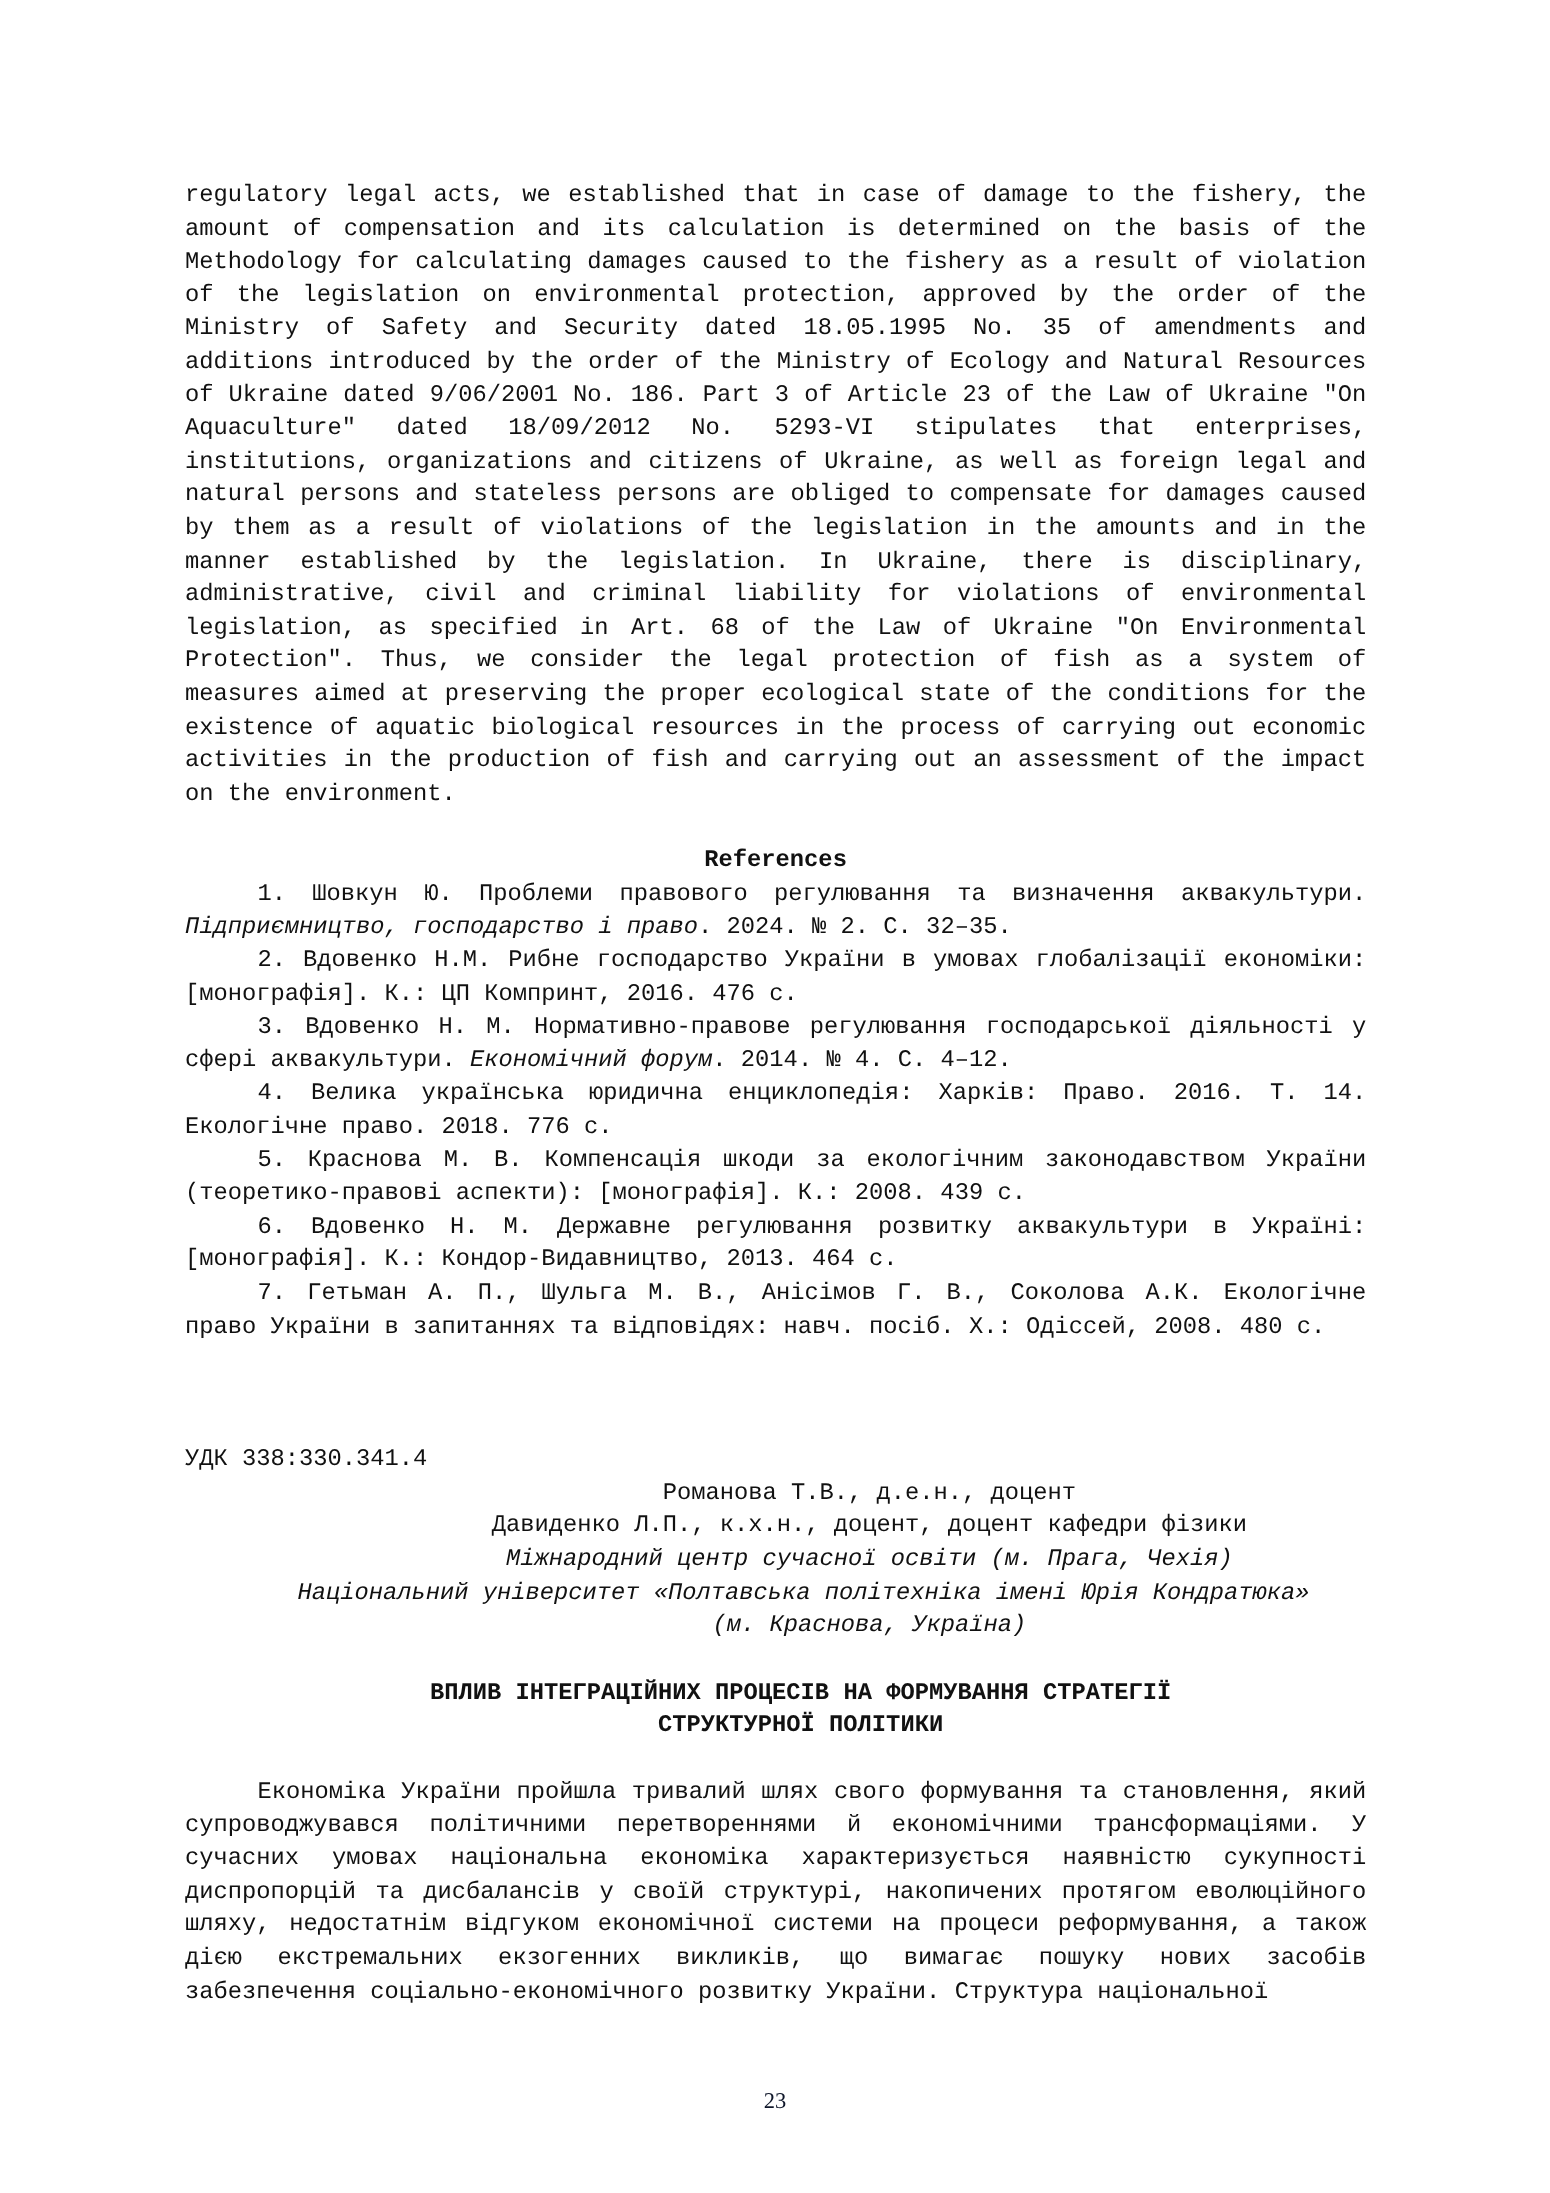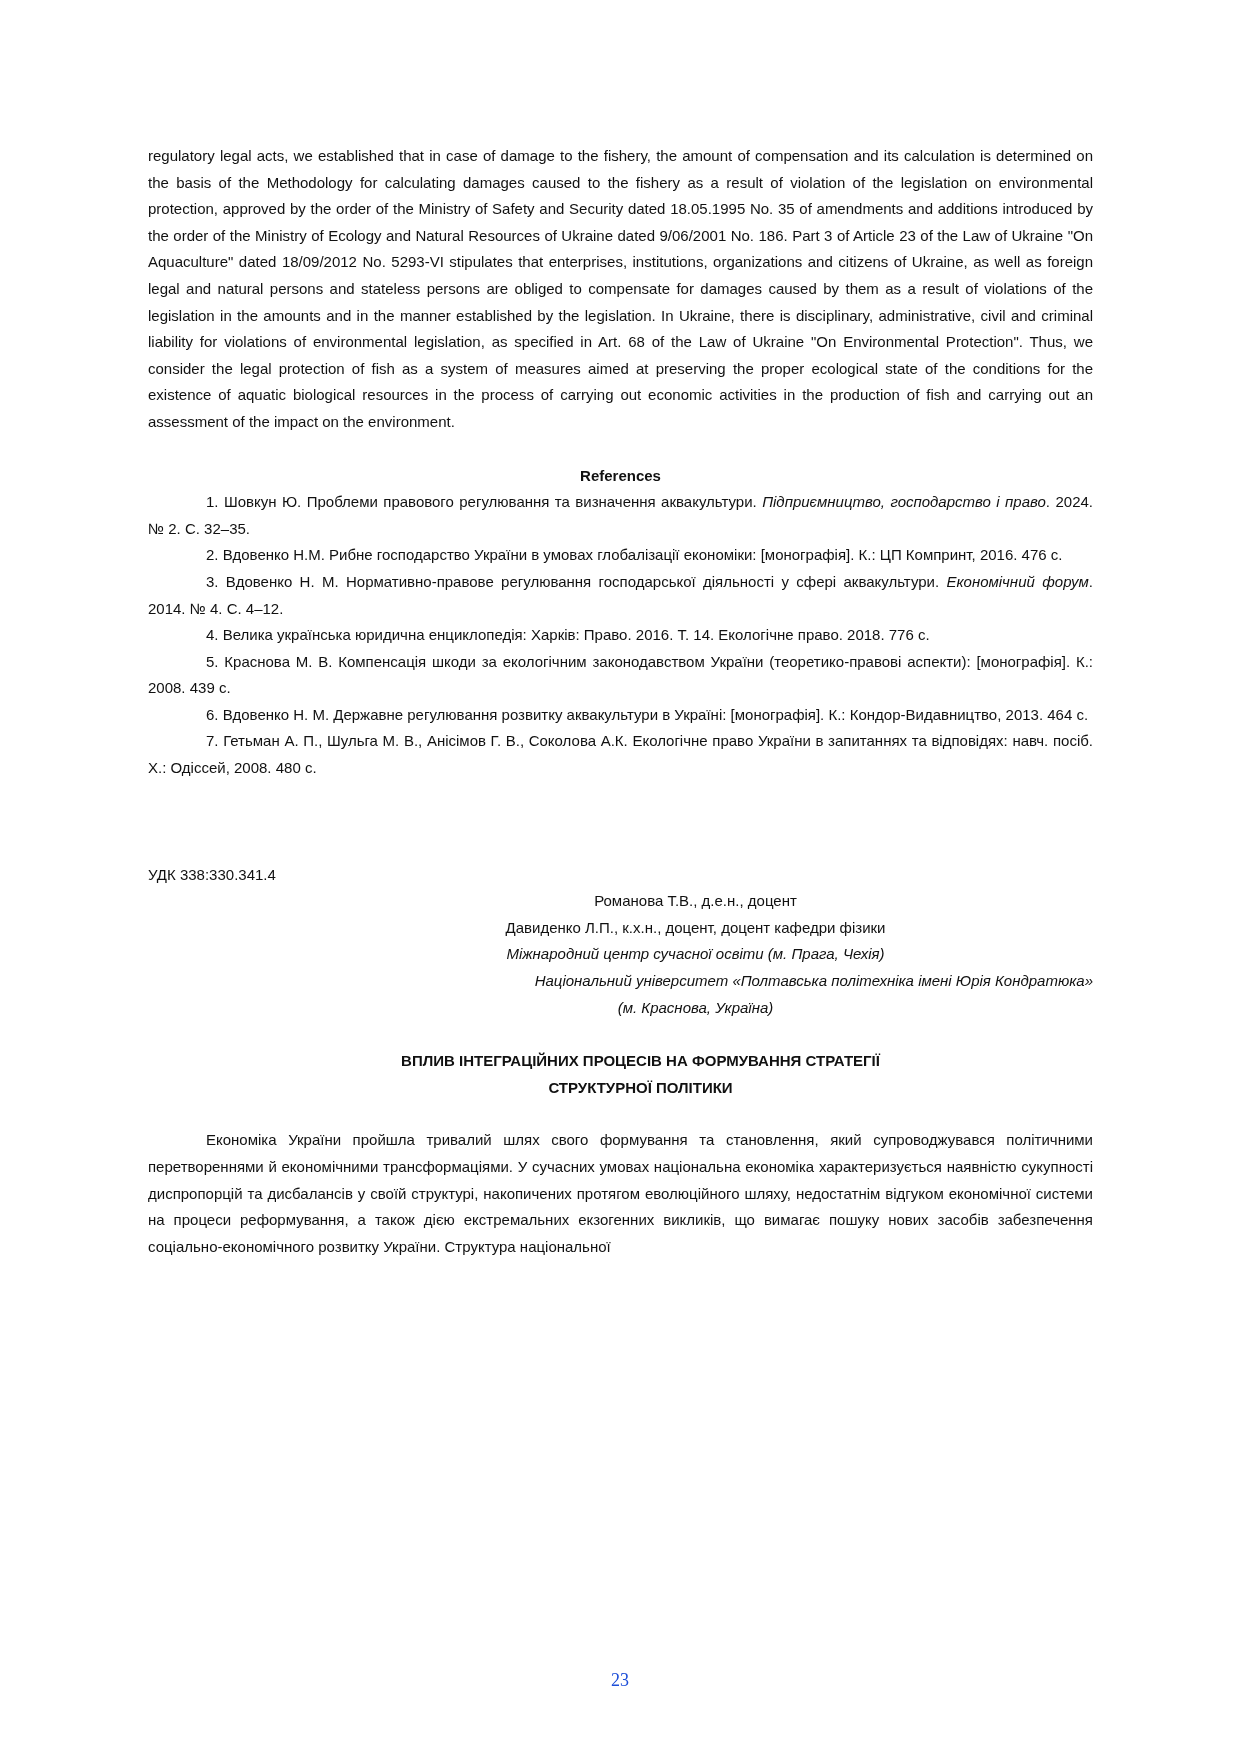--- a/index.html
+++ b/index.html
@@ -1,32 +1,32 @@
 <!DOCTYPE html>
 <html><head>
 <meta charset="utf-8">
 <style>
   html, body { margin: 0; padding: 0; background: #ffffff; }
   body { width: 1240px; height: 1754px; position: relative; overflow: hidden; }
   .page {
     position: absolute; left: 148px; top: 143px; width: 945px;
-    font-family: Liberation Sans, sans-serif; font-size: 15px; line-height: 26.6px;
+    font-family: Liberation Mono, monospace; font-size: 19px; line-height: 26.6px;
     color: #111;
   }
   p { margin: 0; text-align: justify; }
   .indent { text-indent: 58px; }
   .refs-title { text-align: center; font-weight: bold; margin-top: 27px; }
   .udk { margin-top: 80px; }
   .authors { text-align: center; padding-left: 150px; }
-  .affil-wide { text-align: right; padding-left: 0; }
+  .affil-wide { text-align: left; padding-left: 0; }
   .it { font-style: italic; }
   .title { text-align: center; font-weight: bold; margin-top: 27px; padding-left: 40px; }
   .body2 { margin-top: 26px; }
   .pagenum { position: absolute; top: 1670px; left: 0; width: 1240px; text-align: center;
-    font-family: "Liberation Serif", serif; font-size: 18px; color: #1d4ed8; }
+    font-family: "Liberation Serif", serif; font-size: 18px; color: #0f172a; }
 </style>
 </head>
 <body>
 
 <div class="page">
   <p>regulatory legal acts, we established that in case of damage to the fishery, the amount of compensation and its calculation is determined on the basis of the Methodology for calculating damages caused to the fishery as a result of violation of the legislation on environmental protection, approved by the order of the Ministry of Safety and Security dated 18.05.1995 No. 35 of amendments and additions introduced by the order of the Ministry of Ecology and Natural Resources of Ukraine dated 9/06/2001 No. 186. Part 3 of Article 23 of the Law of Ukraine "On Aquaculture" dated 18/09/2012 No. 5293-VI stipulates that enterprises, institutions, organizations and citizens of Ukraine, as well as foreign legal and natural persons and stateless persons are obliged to compensate for damages caused by them as a result of violations of the legislation in the amounts and in the manner established by the legislation. In Ukraine, there is disciplinary, administrative, civil and criminal liability for violations of environmental legislation, as specified in Art. 68 of the Law of Ukraine "On Environmental Protection". Thus, we consider the legal protection of fish as a system of measures aimed at preserving the proper ecological state of the conditions for the existence of aquatic biological resources in the process of carrying out economic activities in the production of fish and carrying out an assessment of the impact on the environment.</p>
 
   <p class="refs-title">References</p>
 
   <div>

